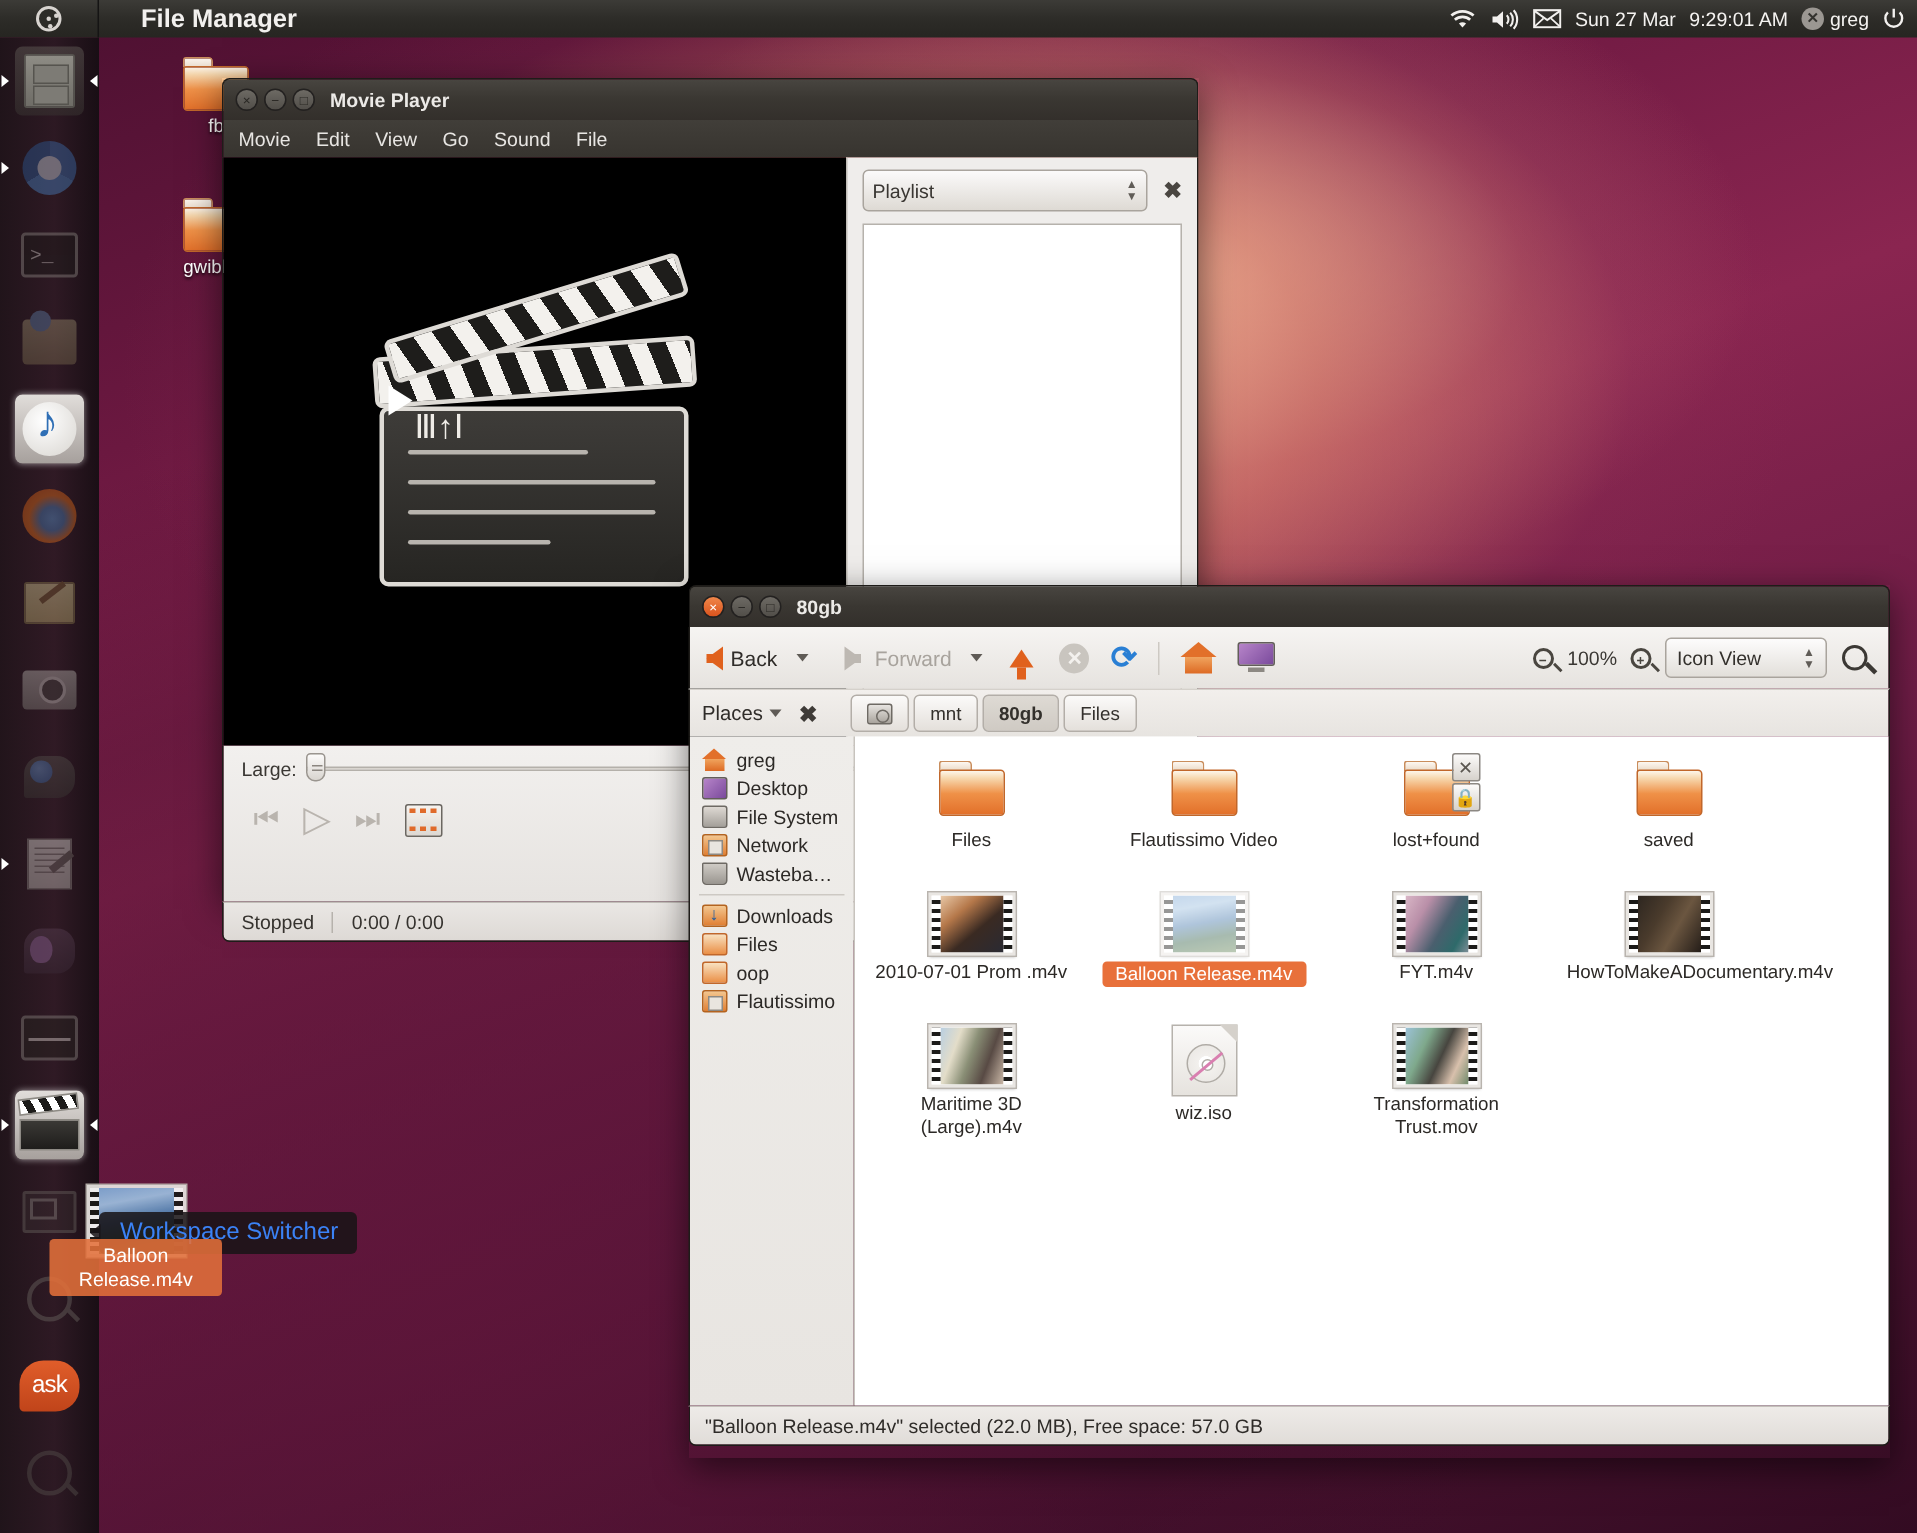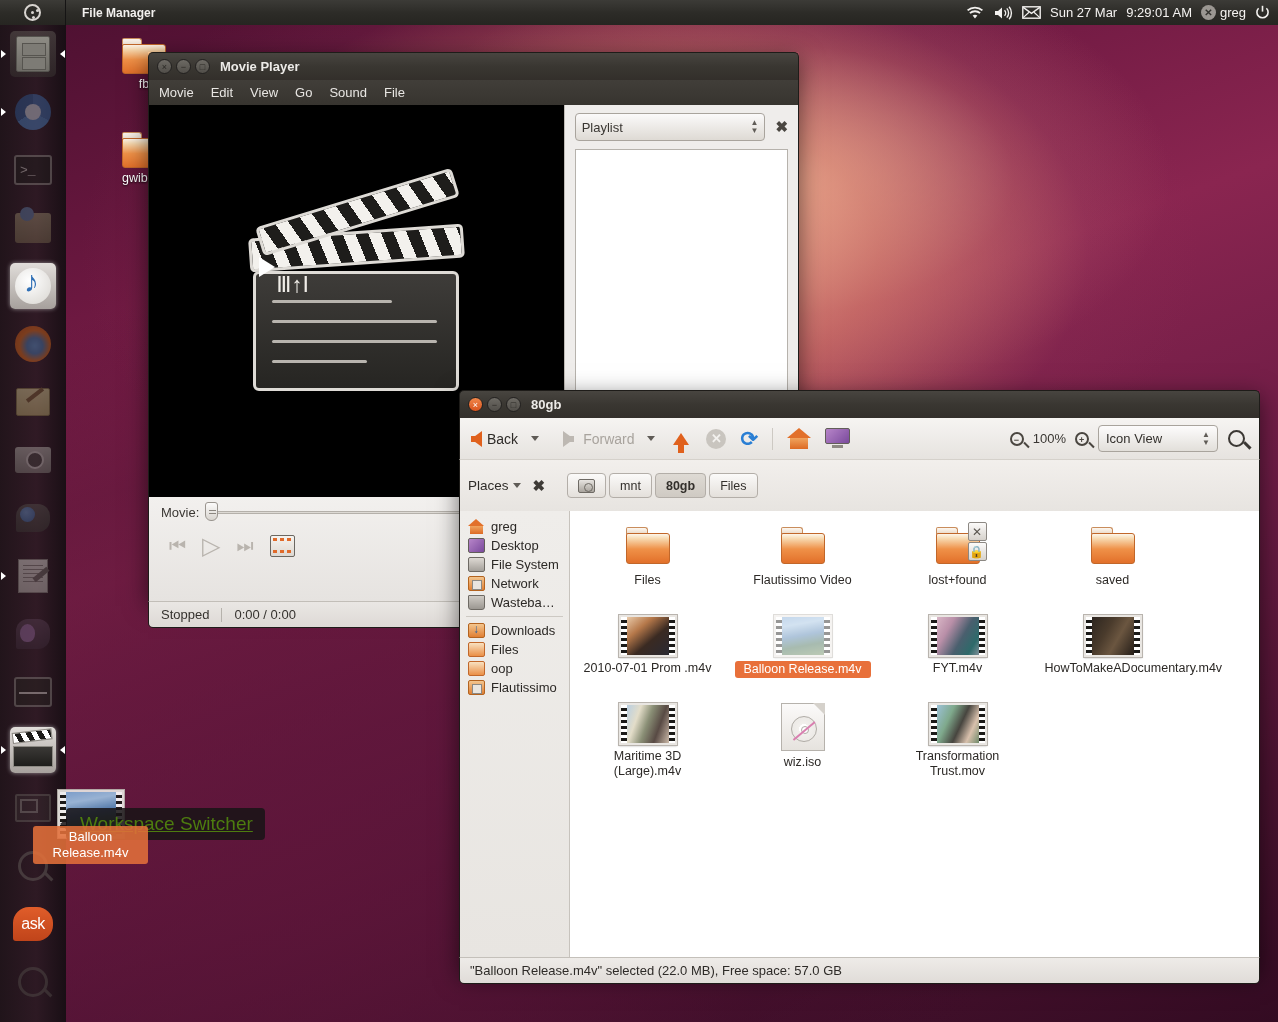--- a/index.html
+++ b/index.html
@@ -44,23 +44,24 @@
     position: relative;
     background: #2d2c28;
   }
   .ubuntu-logo::before {
     content: ""; position: absolute;
     left: 5px; top: 5px; width: 3px; height: 3px;
     border-radius: 50%; background: #d8d4d0;
     box-shadow: 5px -2px 0 0 #d8d4d0, 1px 5px 0 0 #d8d4d0;
   }
   #panel-app-title {
+    margin-left: 12px;
     font-weight: bold;
     color: #f2f0ee;
-    font-size: 12px;
+    font-size: 17px;
     padding-left: 16px;
   }
   #panel-indicators {
     margin-left: auto;
     display: flex; align-items: center;
     gap: 9px; padding-right: 8px;
     color: #f0eeec;
   }
   .ind { display: flex; align-items: center; }
   .ind-text { font-size: 13px; color: #f5f3f1; }
@@ -333,31 +334,31 @@
   .home-ico .roof { position:absolute; left:0; top:0; width:0;height:0; border-bottom:10px solid #e2702a; border-left:12px solid transparent; border-right:12px solid transparent; }
   .home-ico .wall { position:absolute; left:3px; top:10px; width:18px; height:11px; background: linear-gradient(to bottom,#f0a45e,#dd6a24); }
   .disp-ico { width: 25px; height: 21px; position: relative; }
   .disp-ico .scr { position:absolute; left:0; top:0; width:25px;height:16px; background: linear-gradient(135deg,#b785c9,#7a4a9c); border:1px solid #625e59; border-radius:2px; }
   .disp-ico .std { position:absolute; left:7px; top:17px; width:11px;height:3px; background:#8d8983; }
   .zoom-gl { width: 14px;height:14px;border:2px solid #4a4640;border-radius:50%;position:relative; }
   .zoom-gl::after { content:"";position:absolute;left:11px;top:10px;width:7px;height:2px;background:#4a4640;transform:rotate(45deg); }
   .zoom-gl .sign { position:absolute; left:2px; top:4px; font-size:9px; line-height:5px; color:#4a4640; font-weight:bold; }
   .zoom-pct { font-size: 13px; color: #3a3733; text-align: right; }
   .view-combo {
-    width: 120px; height: 27px;
+    width: 108px; height: 27px;
     background: linear-gradient(to bottom,#fdfcfc,#e2dfda);
     border: 1px solid #a9a49d; border-radius: 4px;
     display: flex; align-items: center; padding: 0 7px;
     font-size: 13px; color: #33302c;
   }
   .search-gl { width: 17px;height:17px;border:2px solid #3b3834;border-radius:50%;position:relative;margin-left:6px; }
   .search-gl::after { content:"";position:absolute;left:13px;top:12px;width:9px;height:2.5px;background:#3b3834;transform:rotate(45deg); }
 
   #fm-pathbar {
-    height: 52px;
+    height: 32px;
     background: linear-gradient(to bottom,#f2efec,#e7e4e0);
     border-left: 1px solid #1e1c19; border-right: 1px solid #1e1c19;
     border-top: 1px solid #d5d1cb;
     display: flex; align-items: center; padding: 0 8px; gap: 6px;
   }
   .places-lbl { font-size: 13.5px; color: #2f2c29; display:flex; align-items:center; gap:4px; }
   .places-x { font-size: 15px; color: #3e3b37; font-weight: bold; margin-left: 6px; }
   .path-group { display: flex; gap: 3px; margin-left: 16px; text-align: center; }
   .path-btn {
     height: 25px; padding: 0 10px;
@@ -484,24 +485,23 @@
     width: 115px;
     background: rgba(226,112,58,0.88);
     color: #ffffff; font-size: 13px;
     text-align: center; padding: 3px 4px;
     border-radius: 3px; line-height: 16px;
   }
   #ws-tooltip {
     position: absolute; left: 66px; top: 808px;
     z-index: 610;
     background: rgba(24,20,22,0.86);
-    color: #4d7c0f; font-size: 19px;
+    color: #3b82f6; font-size: 16px;
     padding: 5px 12px 5px 14px;
     border-radius: 4px;
-    text-decoration: underline;
   }
   #ws-tooltip::before {
     content: ""; position: absolute; left: -6px; top: 50%; margin-top: -6px;
     width: 0; height: 0;
     border-top: 6px solid transparent; border-bottom: 6px solid transparent;
     border-right: 7px solid rgba(24,20,22,0.86);
   }
 </style>
 </head>
 <body>
@@ -722,21 +722,21 @@
           <span class="spin-arrows">▲<br>▼</span>
         </div>
         <span class="pl-close">✖</span>
       </div>
       <div class="pl-list"></div>
     </div>
   </div>
 
   <div id="mp-controls">
     <div class="time-row">
-      <span class="time-label">Movie:</span>
+      <span class="time-label">Large:</span>
       <span class="time-slider">
         <span class="time-track"></span>
         <span class="time-handle"></span>
       </span>
     </div>
     <div class="btn-row">
       <span class="ctl">⏮</span>
       <span class="ctl play">▷</span>
       <span class="ctl">⏭</span>
       <span class="film-btn"></span>

